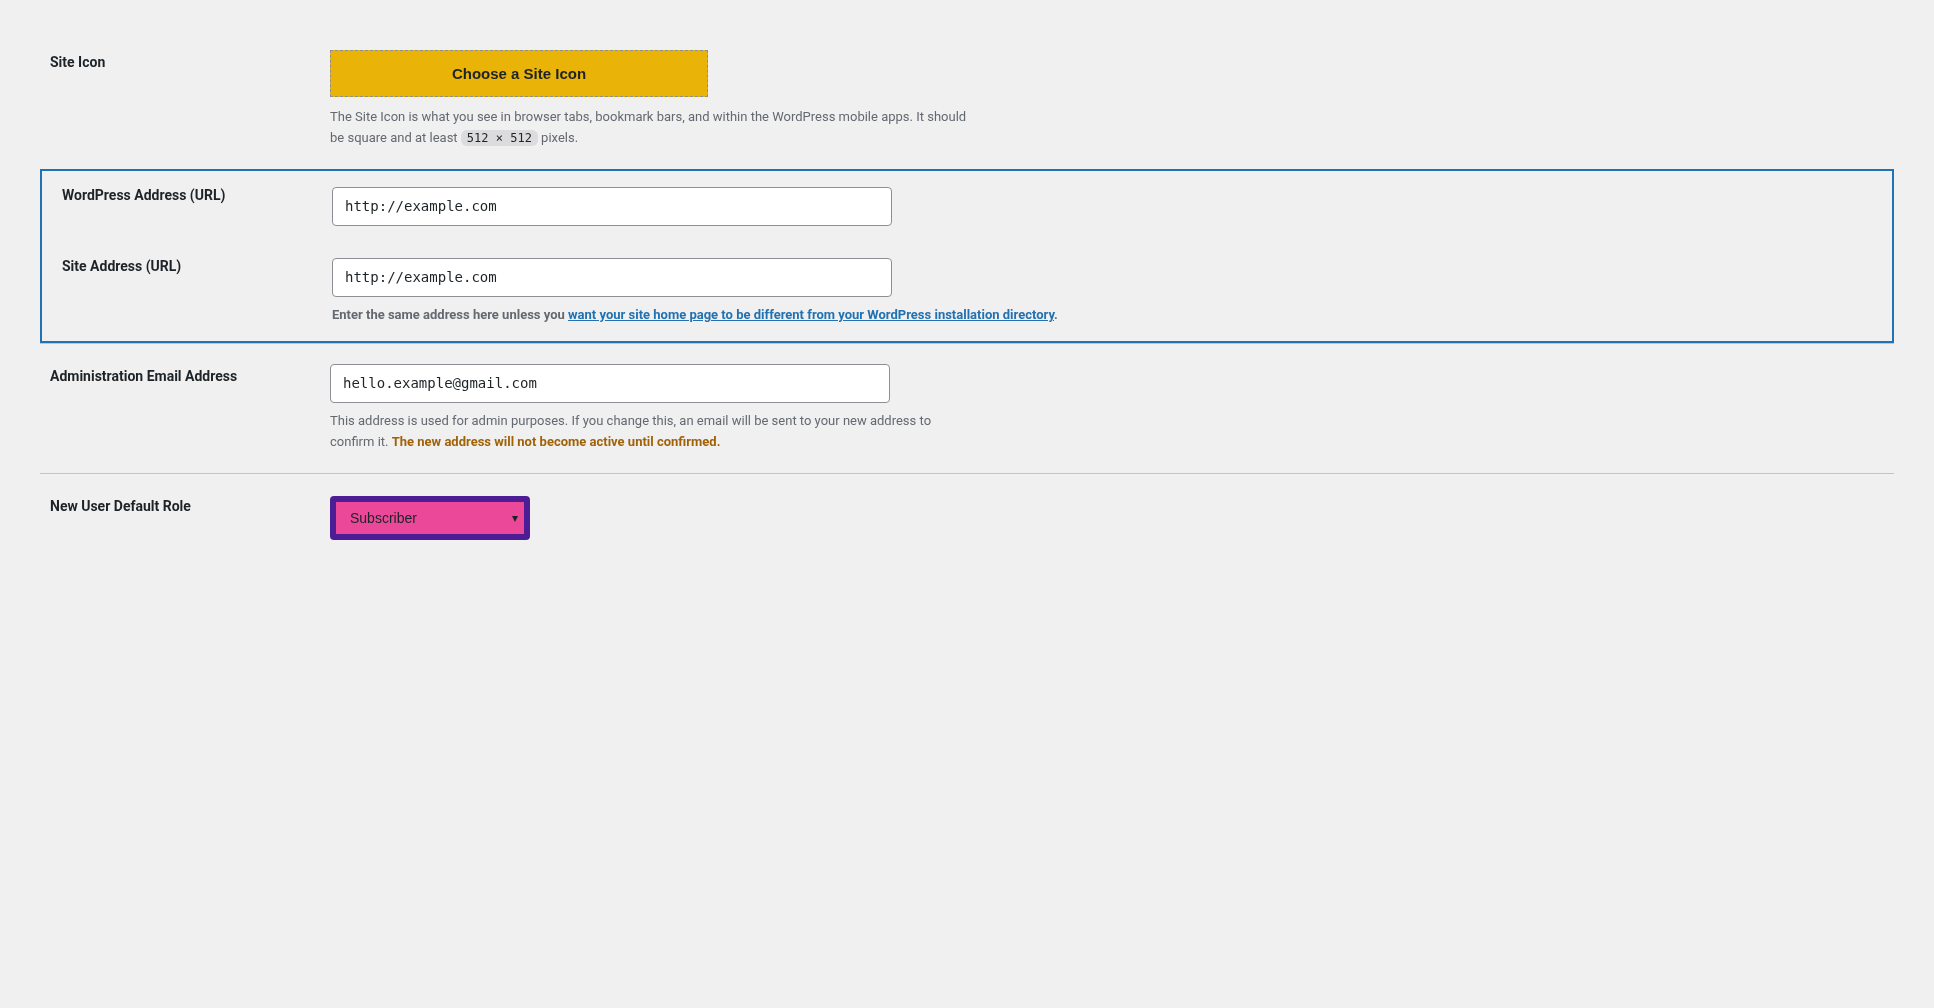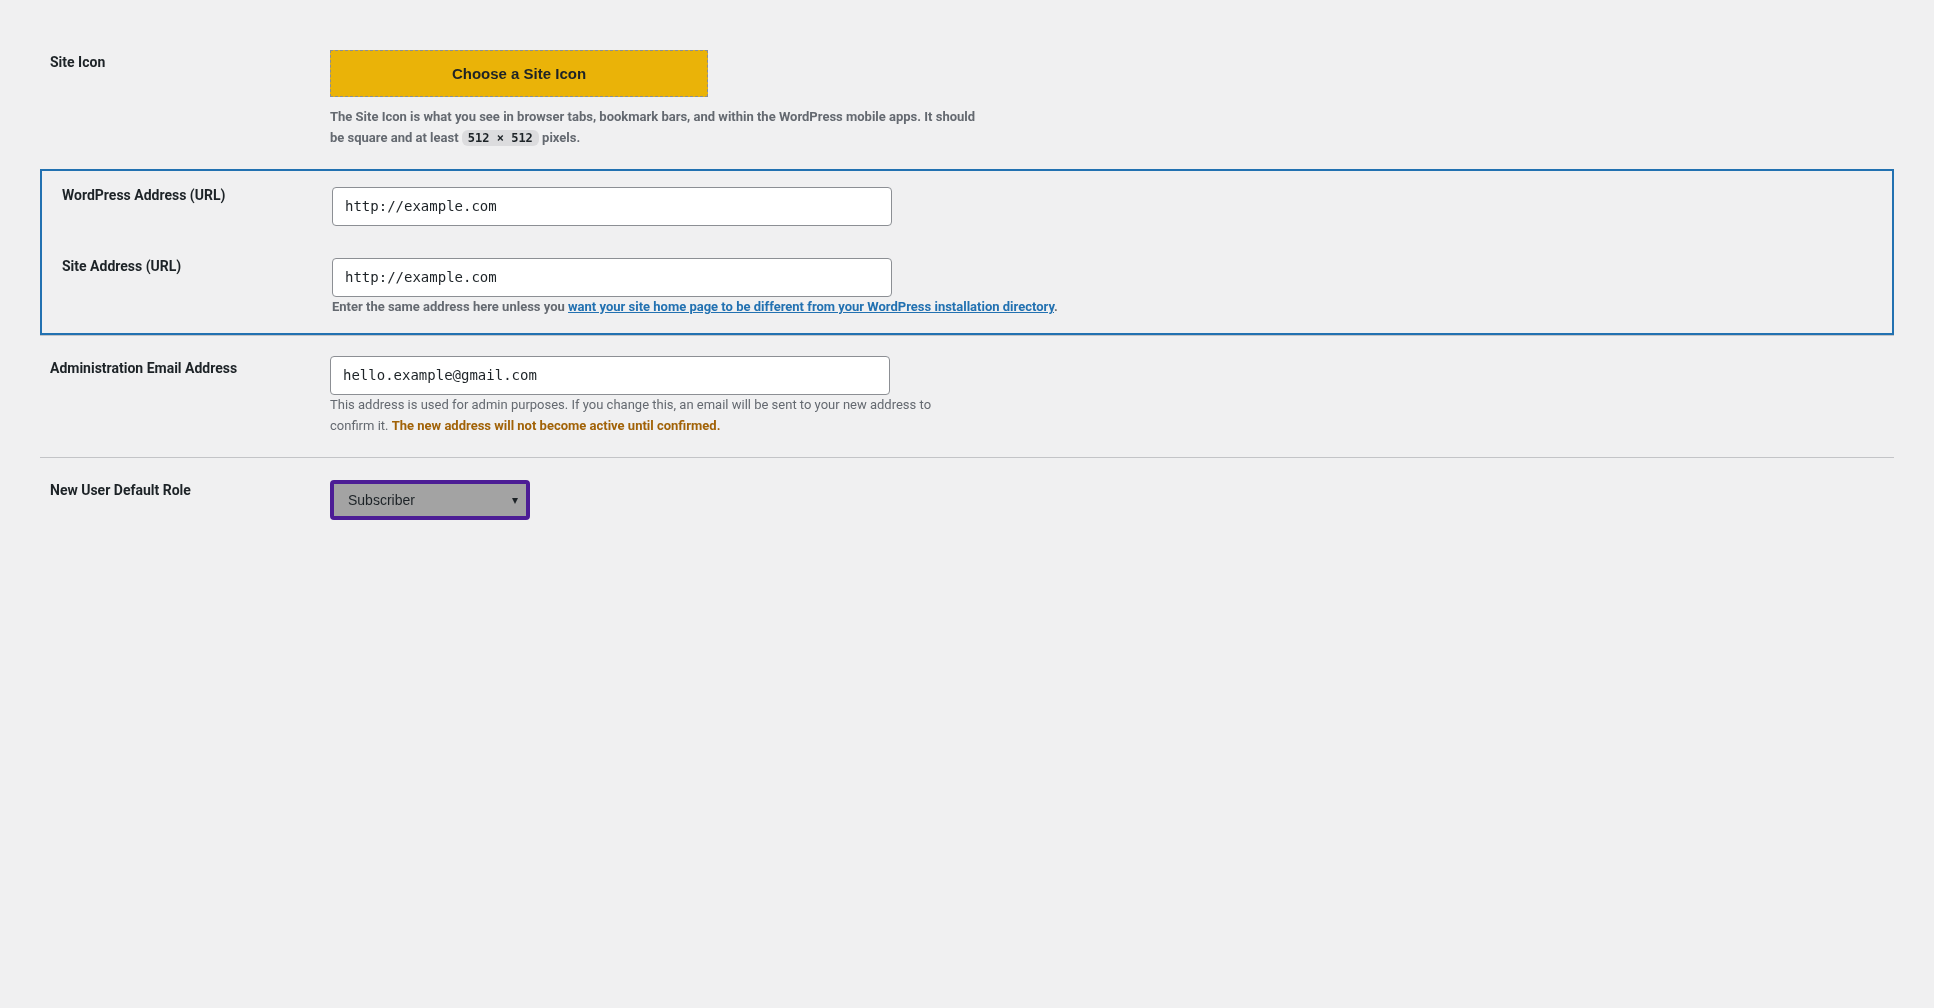--- a/index.html
+++ b/index.html
@@ -55,21 +55,20 @@
       width: 378px;
       text-align: center;
       margin-bottom: 10px;
     }
 
     .site-icon-description {
       font-size: 13px;
       color: #646970;
       max-width: 1100px;
       line-height: 1.6;
-      font-weight: bold;
     }
 
     .code-inline {
       background: #dcdcde;
       padding: 1px 6px;
       border-radius: 6px;
       font-family: Consolas, Monaco, monospace;
       font-size: 12px;
       color: #1d2327;
     }
@@ -102,20 +101,21 @@
       font-family: Consolas, Monaco, monospace;
       font-size: 14px;
       color: #1d2327;
       background: #ffffff;
       line-height: 1.5;
     }
 
     .field-description {
       font-size: 13px;
       color: #646970;
+      margin-top: 8px;
       max-width: 1050px;
       line-height: 1.6;
     }
 
     .field-description a {
       color: #2271b1;
       text-decoration: underline;
     }
 
     .field-description strong {
@@ -146,22 +146,22 @@
 
     
     .select-wrapper {
       display: inline-block;
       position: relative;
     }
 
     .role-select {
       appearance: none;
       -webkit-appearance: none;
-      background: #a3a3a3;
-      border: 4px solid #4c1d95;
+      background: #ec4899;
+      border: 6px solid #4c1d95;
       border-radius: 4px;
       padding: 8px 40px 8px 14px;
       font-size: 14px;
       color: #1d2327;
       cursor: pointer;
       min-width: 200px;
     }
 
     .select-chevron {
       position: absolute;

